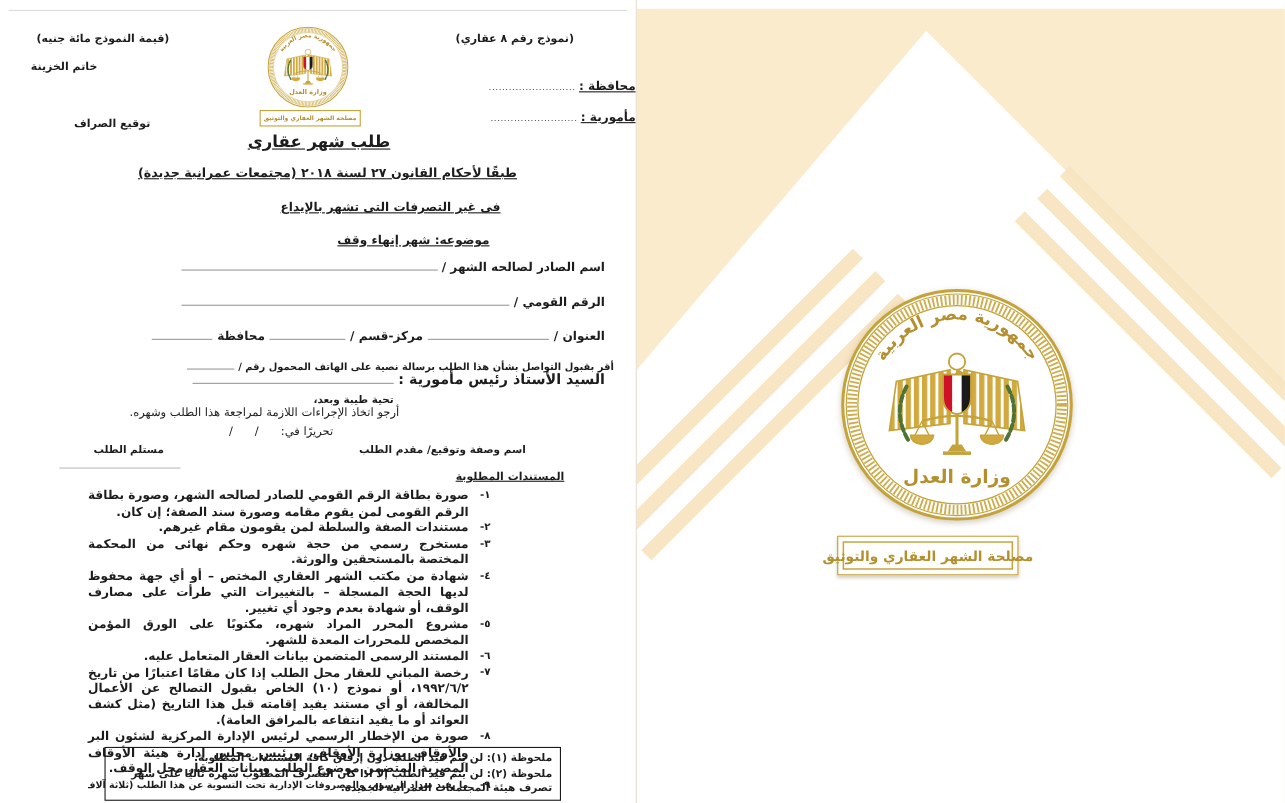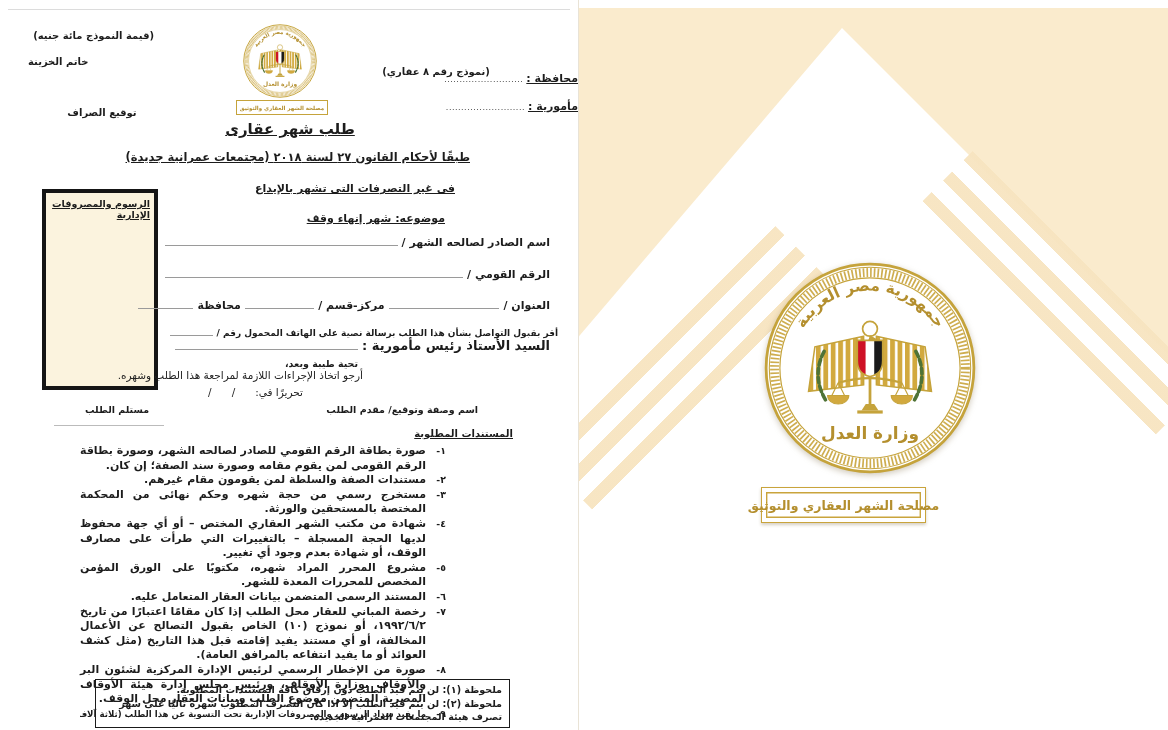--- a/index.html
+++ b/index.html
@@ -6,21 +6,21 @@
   body{width:1168px;height:730px;overflow:hidden;display:flex;
        font-family:"DejaVu Sans",sans-serif;}
   
   .page{position:relative;width:578px;height:730px;background:#fff;direction:rtl;flex:0 0 auto;}
   .abs{position:absolute;white-space:nowrap;}
   .b{font-weight:bold;color:#1c1c1c;}
   .u{text-decoration:underline;}
   .page-top-line{position:absolute;top:9px;left:8px;width:562px;border-top:1px solid #dcdcdc;}
   .hdr-left-value{top:30px;left:28px;width:126px;text-align:right;font-size:10px;}
   .hdr-left-stamp{top:56px;left:28px;width:126px;text-align:left;font-size:10px;}
-  .hdr-right-form{top:30px;left:366px;width:140px;text-align:center;font-size:10px;margin-top:36px;}
+  .hdr-right-form{top:30px;left:398px;width:140px;text-align:center;font-size:10px;}
   .row-gov{top:72px;left:388px;width:190px;display:flex;align-items:baseline;gap:3px;font-size:11px;}
   .row-mam{top:100px;left:388px;width:190px;display:flex;align-items:baseline;gap:3px;font-size:11px;}
   .dots{font-size:8px;color:#444;letter-spacing:.5px;overflow:hidden;}
   .small-emblem{position:absolute;top:24px;left:243px;width:74px;height:74px;}
   .small-banner{position:absolute;top:100px;left:236px;width:90px;height:13px;border:1px solid #c5a33b;
       box-shadow:inset 0 0 0 1.5px #fff;display:flex;align-items:center;justify-content:center;
       color:#b48f2e;font-weight:bold;font-size:5.5px;overflow:hidden;white-space:nowrap;}
   .cashier-label{top:107px;left:52px;width:100px;text-align:center;font-size:10px;}
   .entry-box{position:absolute;top:121px;left:42px;width:116px;height:62px;border:1px solid #4a4a4a;
       display:flex;flex-direction:column;justify-content:space-around;padding:3px 5px;box-sizing:border-box;}
@@ -144,23 +144,20 @@
     <span class="b u">محافظة :</span>
     <span class="dots">..........................</span>
   </div>
   <div class="abs row-mam">
     <span class="b u">مأمورية :</span>
     <span class="dots">..........................</span>
   </div>
 
   <div class="abs b cashier-label">توقيع الصراف</div>
 
-  <div class="fees-box">
-    <div class="fees-label">الرسوم والمصروفات الإدارية</div>
-  </div>
 
   <div class="abs b u t-main">طلب شهر عقارى</div>
   <div class="abs b u t-law">طبقًا لأحكام القانون ٢٧ لسنة ٢٠١٨ (مجتمعات عمرانية جديدة)</div>
   <div class="abs b u t-scope">فى غير التصرفات التى تشهر بالإيداع</div>
   <div class="abs b u t-subject">موضوعه: شهر إنهاء وقف</div>
 
   <div class="frow f1">
     <span class="lbl" style="font-size:11px">اسم الصادر لصالحه الشهر /</span>
     <span class="rule"></span>
   </div>

